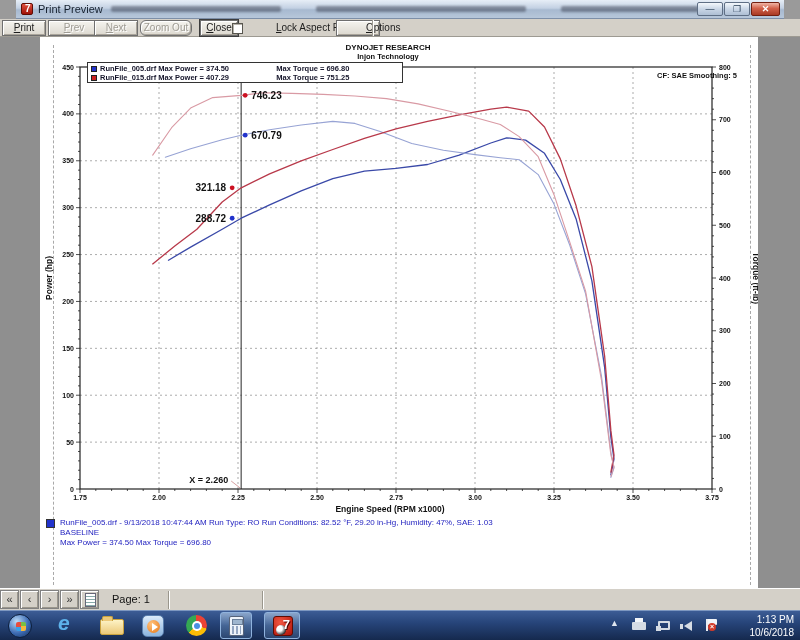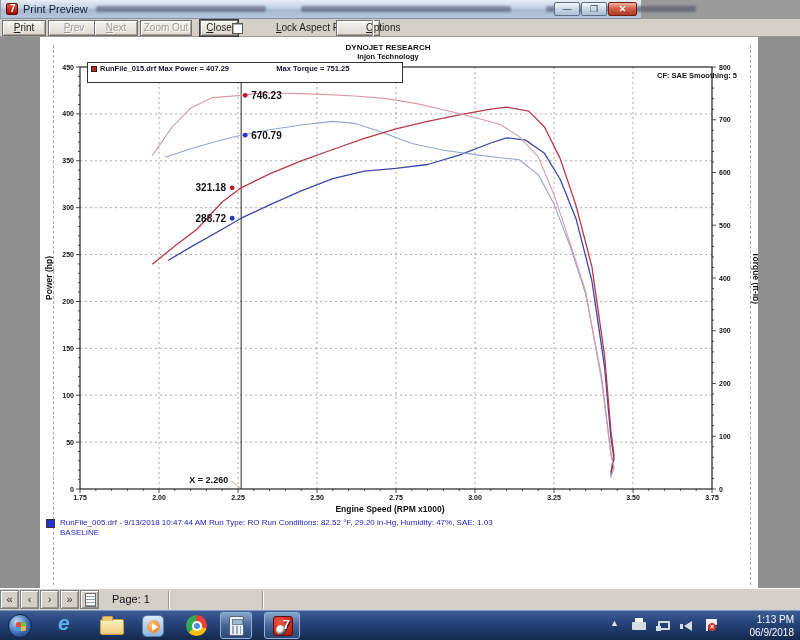--- a/index.html
+++ b/index.html
@@ -1,21 +1,21 @@
 <!DOCTYPE html>
 <html><head>
 <meta charset="utf-8">
 <style>
   * { box-sizing:border-box; }
   html,body { margin:0; padding:0; }
   body { width:800px; height:640px; position:relative; overflow:hidden;
          font-family:"Liberation Sans", sans-serif; background:#9a9a9a; }
 
   
-  #titlebar { position:absolute; left:1px; top:0; width:640px; height:19px;
+  #titlebar { position:absolute; left:16px; top:0; width:768px; height:19px;
     background:linear-gradient(#e7eef7,#c3d1e3 45%,#a7b9d0 55%,#b7c7da);
     border-bottom:1px solid #7d8fa8; }
   #app-icon { position:absolute; left:5px; top:3px; width:12px; height:12px;
     background:linear-gradient(#e05040,#a01208); border:1px solid #5e0c04; border-radius:2px; }
   #app-icon:before { content:"7"; position:absolute; left:3px; top:-1px; color:#fff; font-size:10px; font-weight:bold; }
   #title-text { position:absolute; left:22px; top:3px; font-size:11px; color:#15202e; }
   .smudge { position:absolute; top:6px; height:6px; background:rgba(60,66,82,.5); filter:blur(1.3px); border-radius:2px; }
   .winbtn { position:absolute; top:2px; height:14px; border:1px solid #5f6f85; border-radius:2px;
     background:linear-gradient(#f4f8fc,#c9d6e6 50%,#aebfd4); color:#243a52; font-size:9px;
     text-align:center; line-height:12px; }
@@ -143,21 +143,21 @@
   <div class="smudge" style="left:545px;width:150px;"></div>
   <div class="winbtn" id="btn-min">—</div>
   <div class="winbtn" id="btn-restore">❐</div>
   <div class="winbtn" id="btn-close">✕</div>
 </div>
 
 <div id="toolbar">
   <div class="tbtn" style="left:2px;width:44px;"><span class="ulf">Print</span></div>
   <div class="tbtn disabled" style="left:48px;width:52px;"><span class="ulf">Prev</span></div>
   <div class="tbtn disabled" style="left:94px;width:44px;"><span class="ulf">Next</span></div>
-  <div class="tbtn disabled" style="left:140px;width:52px;"><span>Zoom Out</span></div>
+  <div class="tbtn disabled" style="left:140px;width:52px;border-radius:6px;"><span>Zoom Out</span></div>
   <div class="tbtn default" style="left:200px;width:38px;"><span class="ulf">Close</span></div>
   <div id="cb-box"></div>
   <span id="cb-label"><span class="ulf">Lock Aspect Ratio</span></span>
   <div class="tbtn" style="left:336px;width:44px;padding-left:29px;"><span class="ulf">Options</span></div>
   <div id="tb-divider"></div>
 </div>
 
 <div id="content">
   <div id="page">
     <svg id="chart-svg" width="718" height="551">
@@ -355,28 +355,32 @@
 
     <div class="margin-guide" id="guide-left"></div>
     <div class="margin-guide" id="guide-right"></div>
 
     <div id="hdr-company">DYNOJET RESEARCH</div>
     <div id="hdr-sub">Injon Technology</div>
     <div id="hdr-cf">CF: SAE  Smoothing: 5</div>
 
     <div id="legend">
       <div class="lrow">
+        <span class="lswatch" id="lsw1" style="background: rgb(34, 51, 204);"></span><span>RunFile_005.drf</span>&nbsp;<span class="lcell-p">Max Power = 374.50</span><span>Max Torque = 696.80</span>
+      </div>
+      <div class="lrow">
         <span class="lswatch" id="lsw2" style="background: rgb(204, 34, 34);"></span><span>RunFile_015.drf</span>&nbsp;<span class="lcell-p">Max Power = 407.29</span><span>Max Torque = 751.25</span>
       </div>
     </div>
 
     <div class="ann" id="ann-run1" style="color: rgb(35, 35, 192);">
       <span class="aswatch" id="asw1" style="background: rgb(34, 51, 204);"></span>
       <div class="atext">RunFile_005.drf - 9/13/2018 10:47:44 AM  Run Type: RO  Run Conditions: 82.52 °F, 29.20 in-Hg,  Humidity:  47%, SAE: 1.03</div>
       <div class="atext">BASELINE</div>
+      <div class="atext">Max Power = 374.50  Max Torque = 696.80</div>
     </div>
   </div>
 </div>
 
 <div id="statusbar">
   <div class="sbtn" style="left:0px;">«</div>
   <div class="sbtn" style="left:20px;">‹</div>
   <div class="sbtn" style="left:40px;">›</div>
   <div class="sbtn" style="left:60px;">»</div>
   <div id="sb-pageicon"></div>
@@ -401,15 +405,15 @@
   <div class="active-slot" id="dyno-slot">
     <div id="dyno-icon"></div>
   </div>
   <div class="tray" id="tray-arrow">▲</div>
   <div class="tray" id="tray-printer"></div>
   <div class="tray" id="tray-network"></div>
   <div class="tray" id="tray-volume"></div>
   <div class="tray" id="tray-flag"></div>
   <div id="clock">
     <div>1:13 PM</div>
-    <div>06/9/2018</div>
+    <div>10/6/2018</div>
   </div>
 </div>
 
 </body></html>

